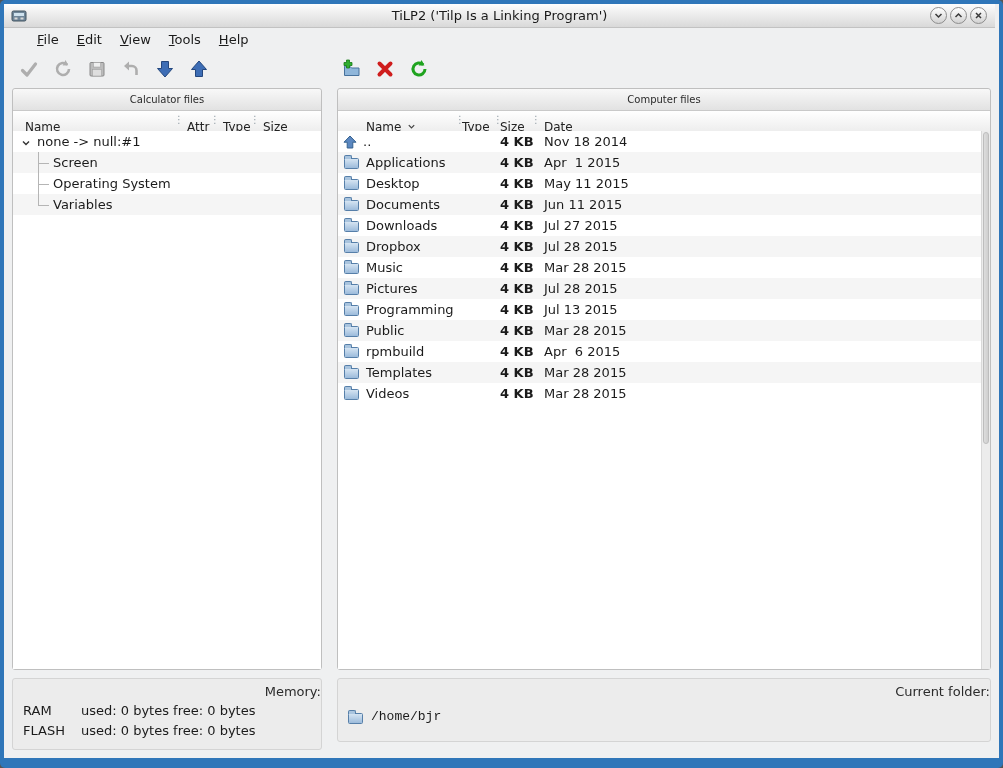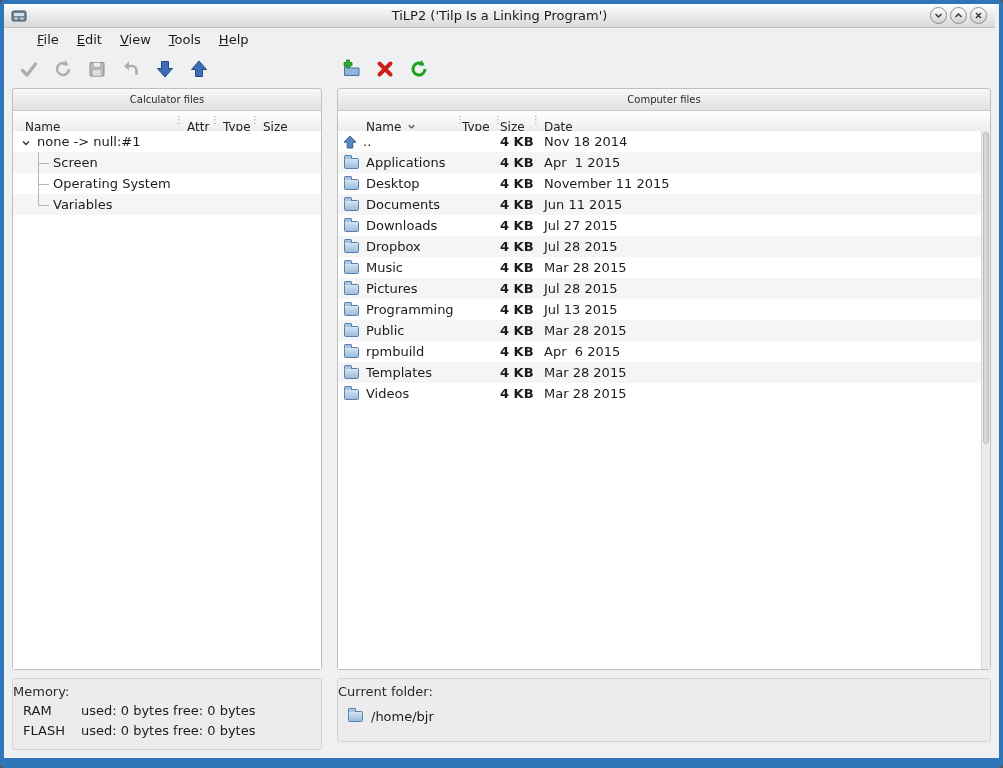--- a/index.html
+++ b/index.html
@@ -116,24 +116,24 @@
   .scrollbar .thumb {
     position:absolute; left:1px; right:1px; top:1px; height:58%;
     background:linear-gradient(90deg,#dddddd,#cfcfcf);
     border:1px solid #bdbdbd; border-radius:3px;
   }
   
   .groupbox {
     position:absolute; background:#ececec;
     border:1px solid #d4d4d4; border-radius:3px;
   }
-  .groupbox .gtitle { text-align:left; padding-top:5px; font-size:13px; color:#2b2b2b; }
+  .groupbox .gtitle { text-align:right; padding-top:5px; font-size:13px; color:#2b2b2b; }
   .memrow { display:flex; padding:2px 0 0 10px; height:20px; align-items:center; }
   .memrow .mlabel { width:58px; flex:none; }
-  .pathrow { display:flex; align-items:center; padding:10px 0 0 10px; }
+  .pathrow { display:flex; align-items:flex-end; padding:10px 0 0 10px;font-family:Liberation Mono, monospace; }
   .pathrow .ptext { margin-left:8px; }
   svg { display:block; }
 </style>
 </head>
 <body>
 
 <div class="frame">
   <div class="window">
 
     <div class="titlebar">
@@ -310,21 +310,21 @@
           <span class="cell size">4 KB</span>
           <span class="cell date">Apr  1 2015</span>
         </div>
         <div class="row">
           <span class="cell name">
               <span class="ficon"></span>
               <span>Desktop</span>
             </span>
           <span class="cell type"></span>
           <span class="cell size">4 KB</span>
-          <span class="cell date">November 11 2015</span>
+          <span class="cell date">May 11 2015</span>
         </div>
         <div class="row">
           <span class="cell name">
               <span class="ficon"></span>
               <span>Documents</span>
             </span>
           <span class="cell type"></span>
           <span class="cell size">4 KB</span>
           <span class="cell date">Jun 11 2015</span>
         </div>

